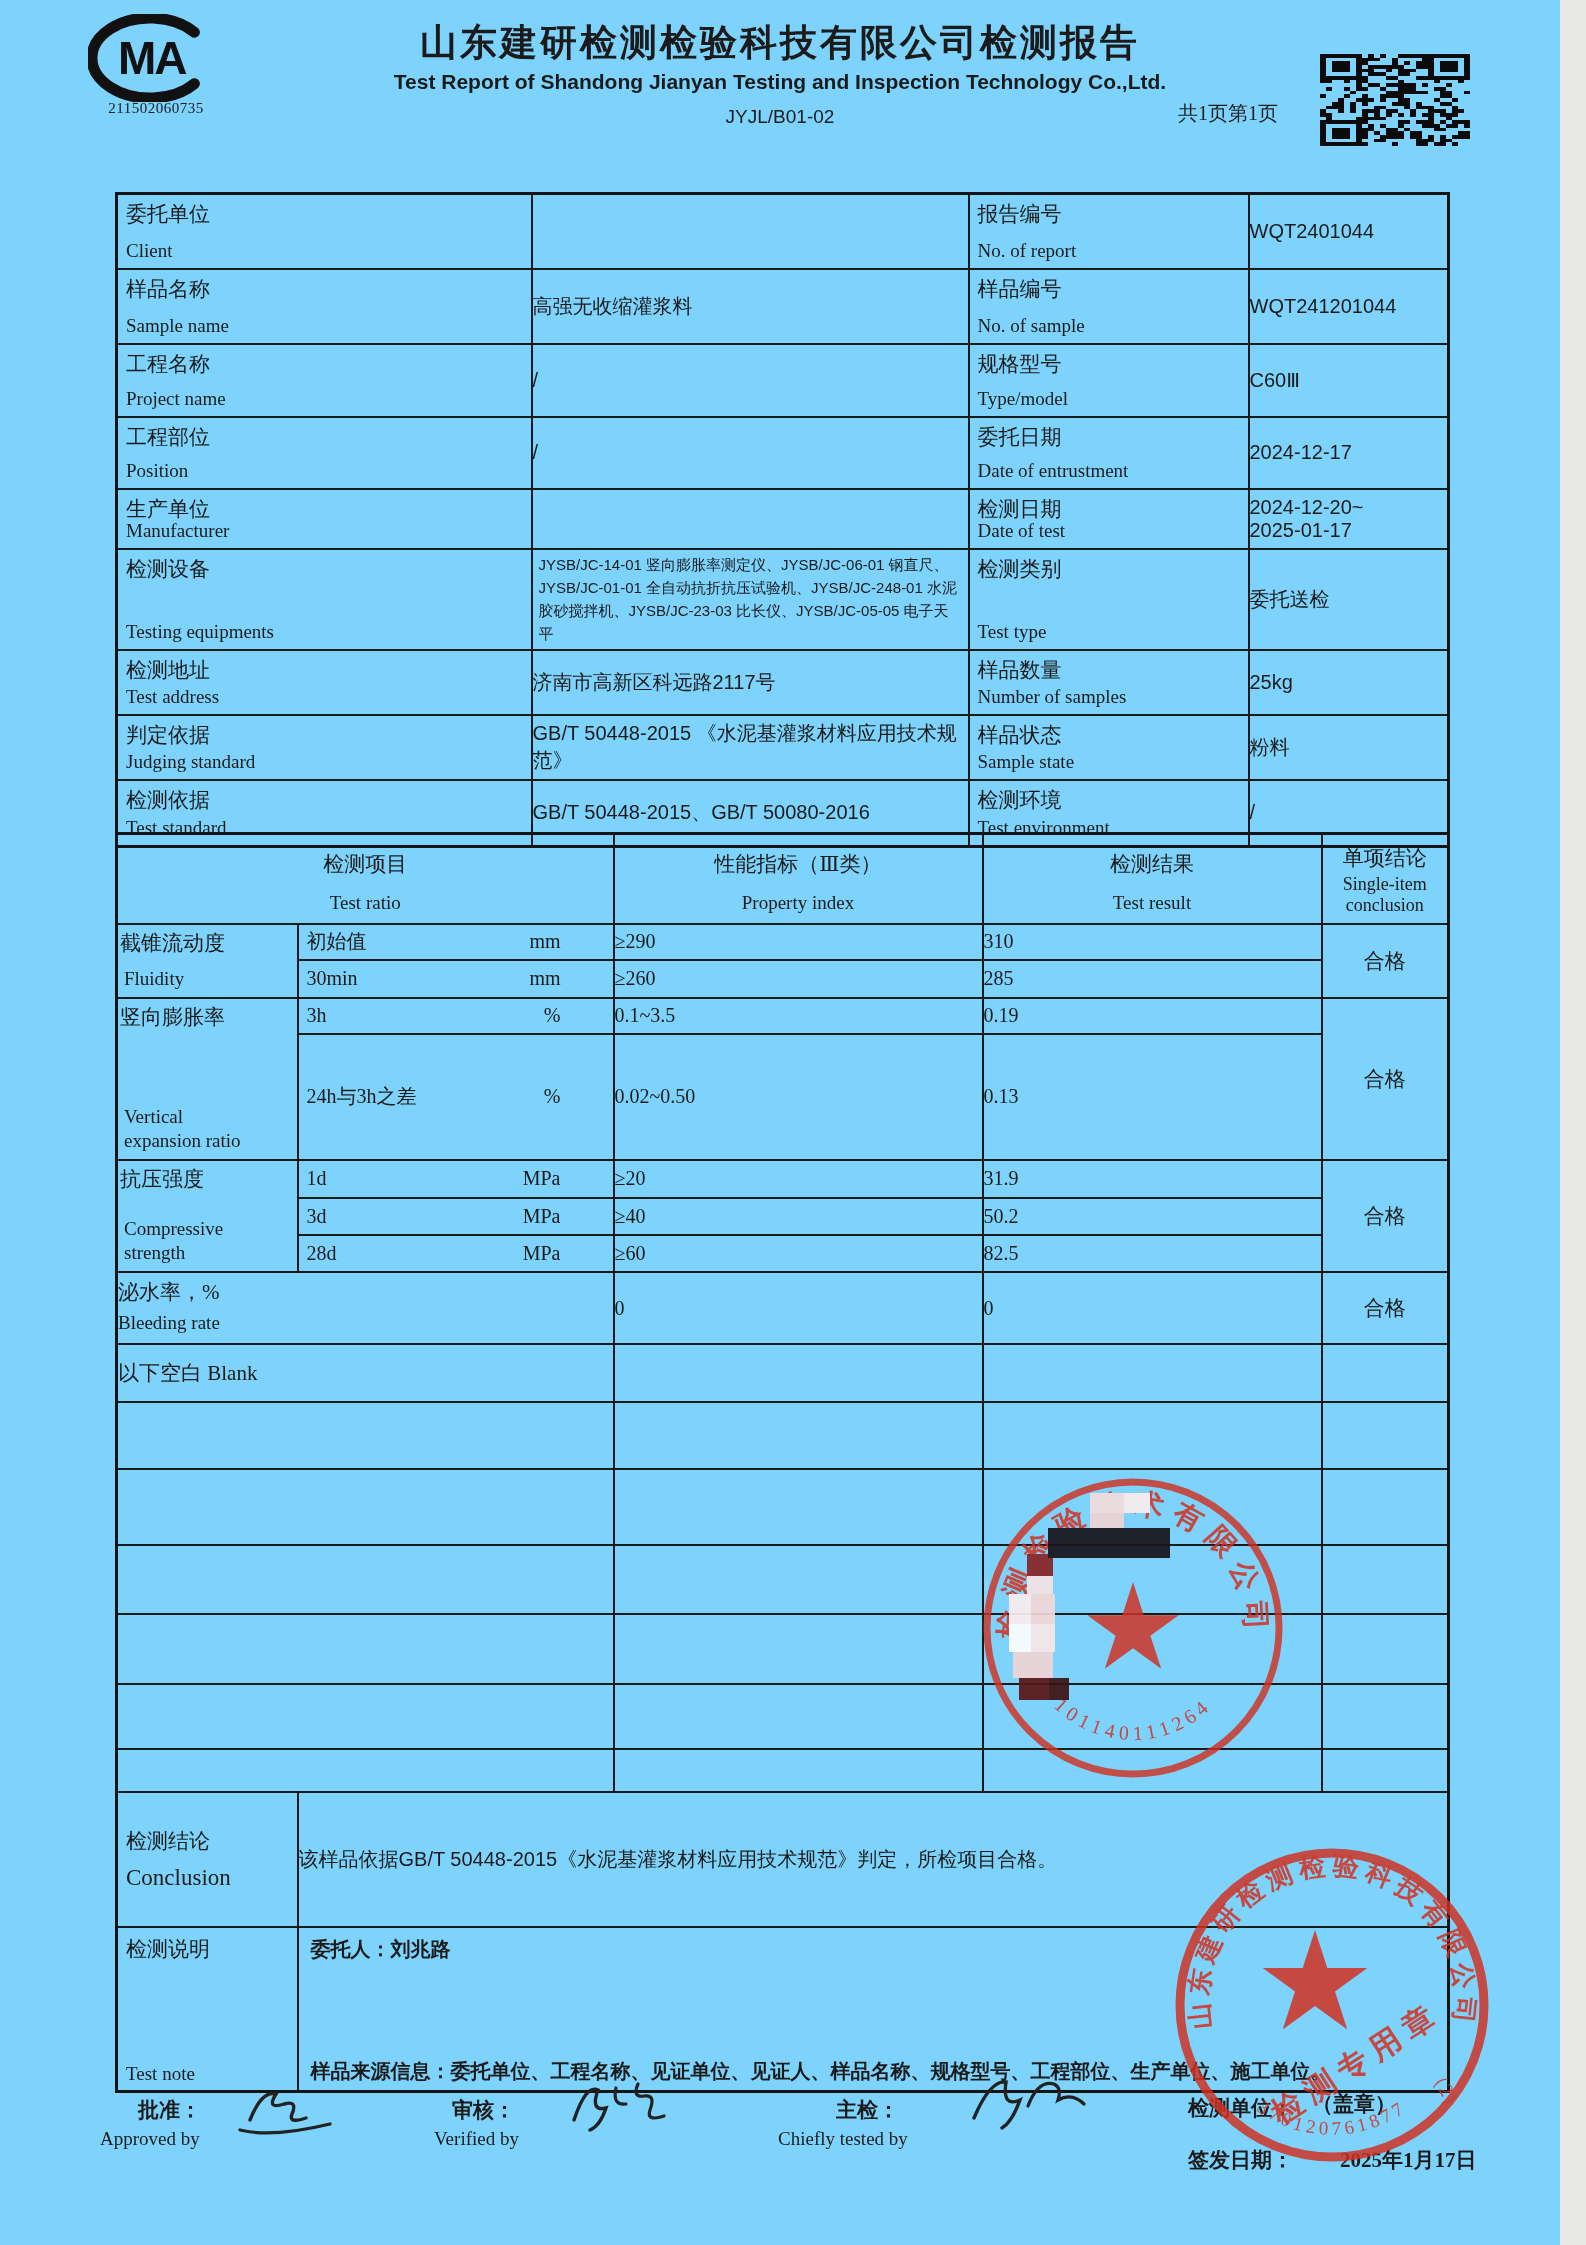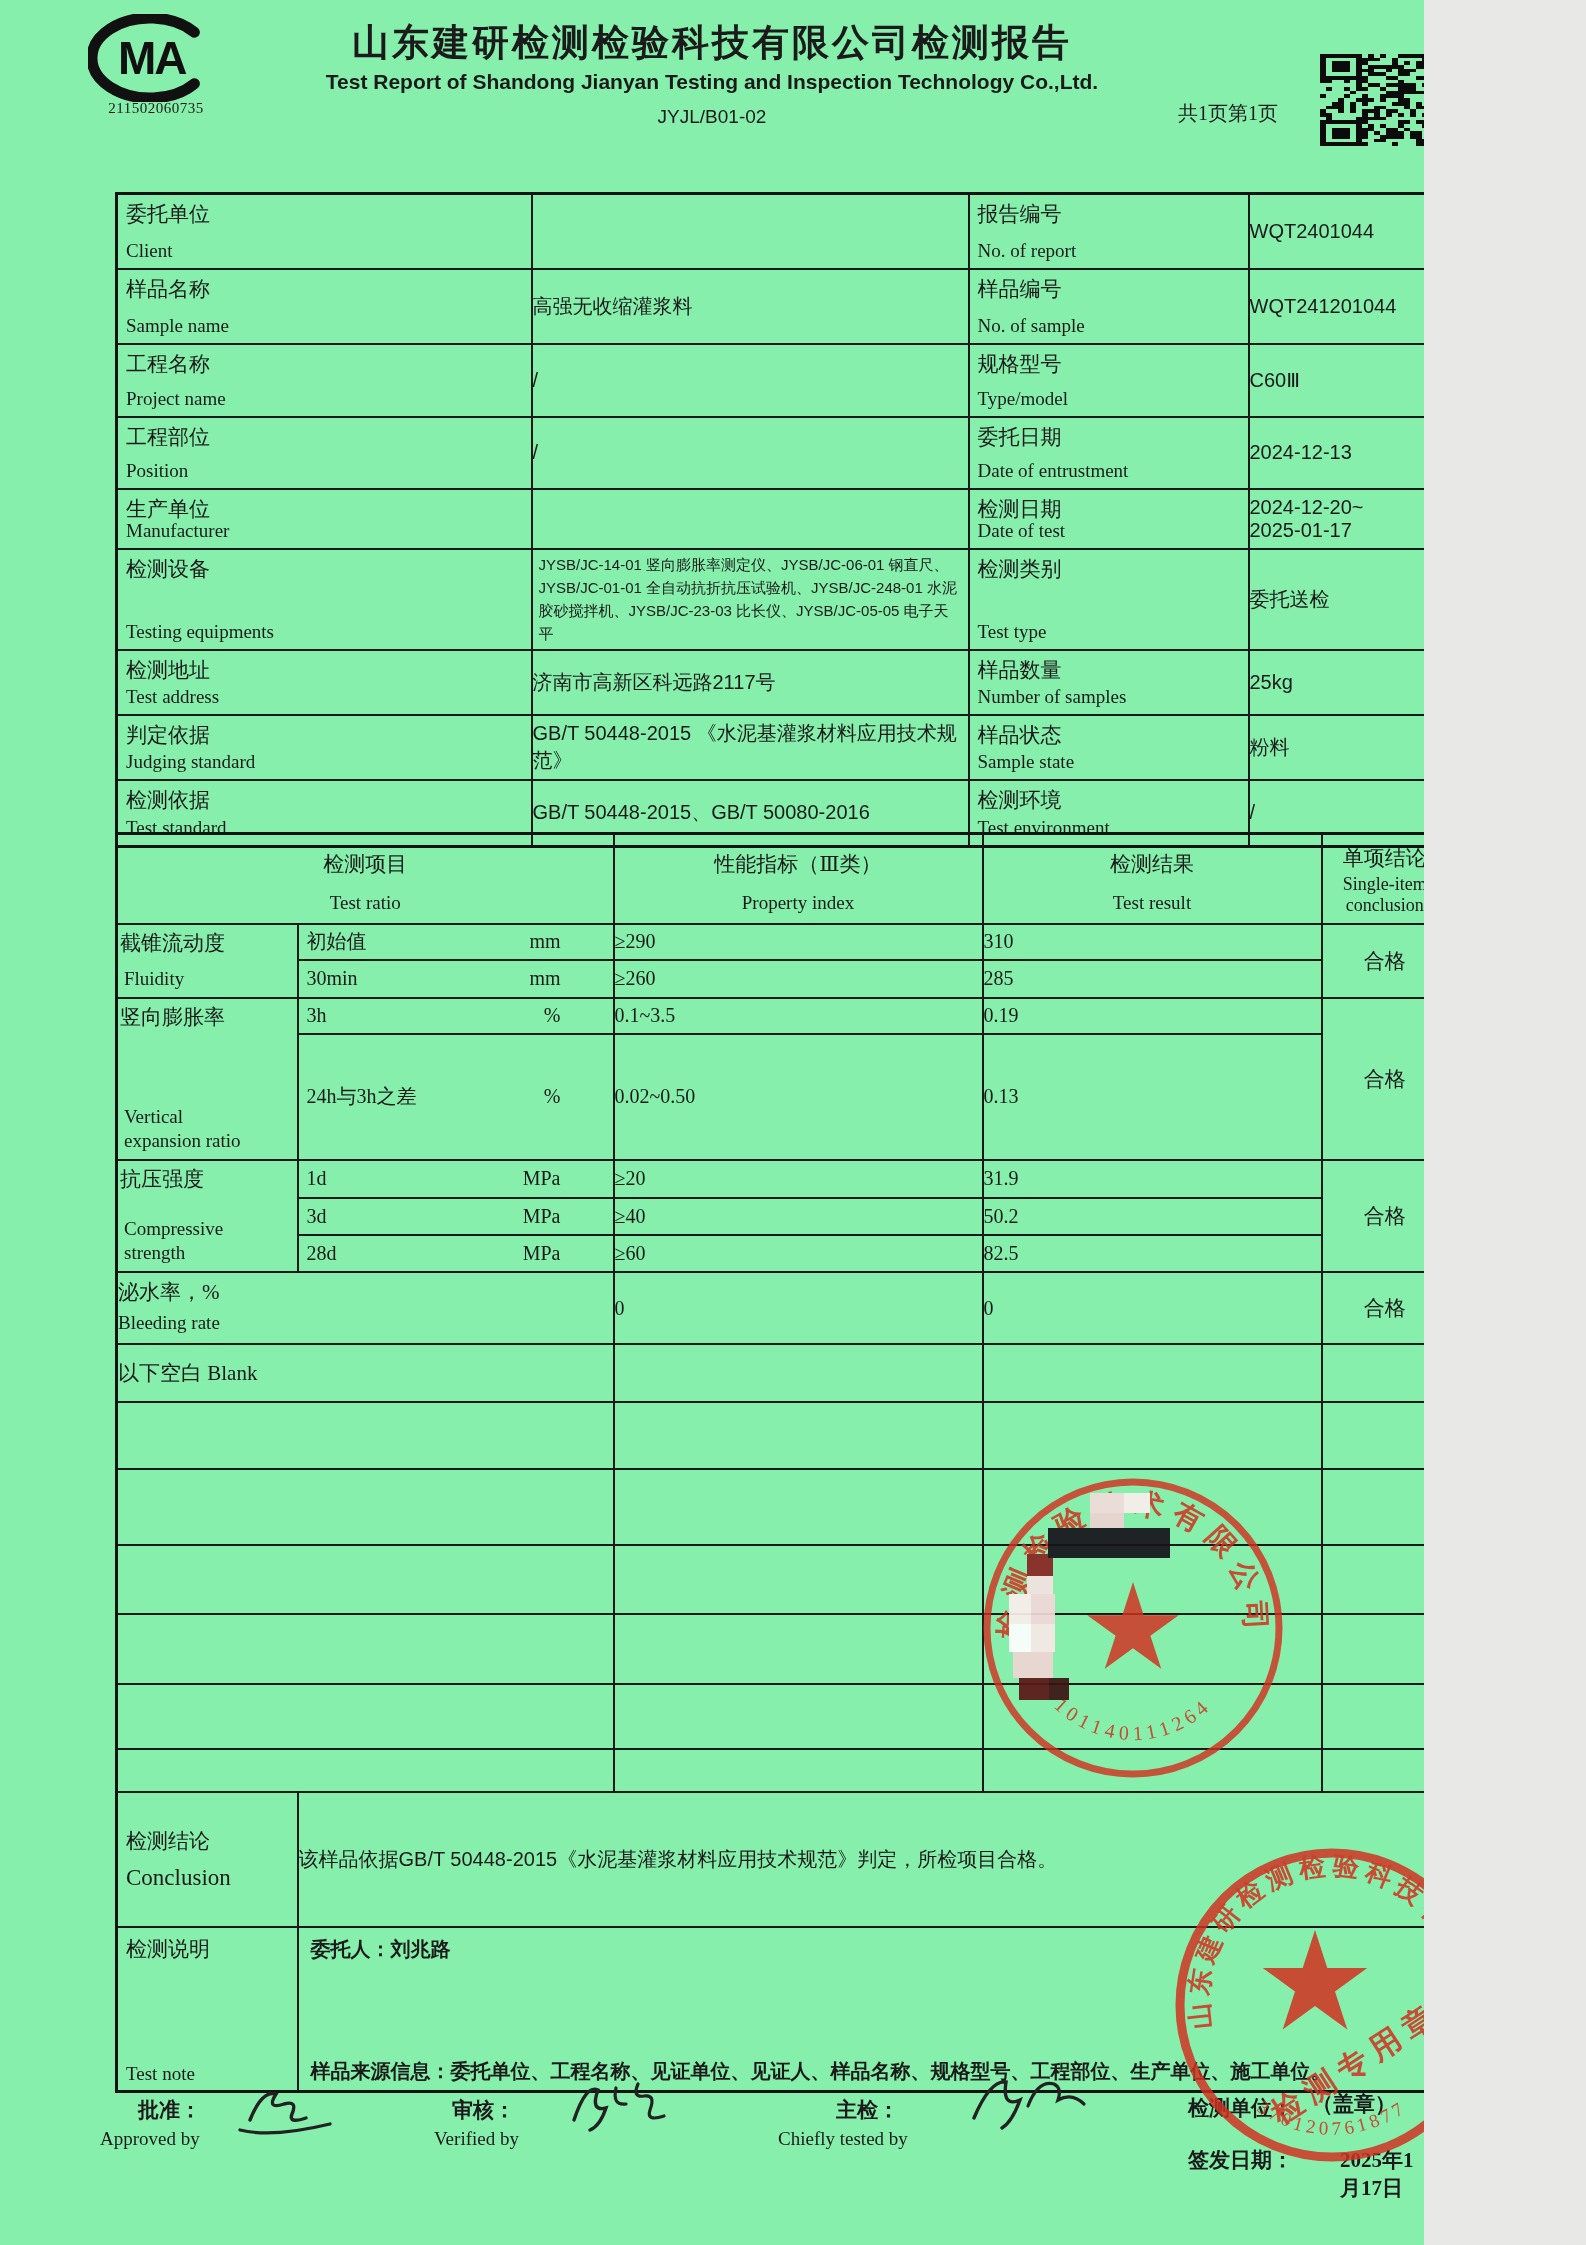--- a/index.html
+++ b/index.html
@@ -1,16 +1,16 @@
 <!DOCTYPE html>
 <html><head>
 <meta charset="utf-8">
 <style>
   html,body{margin:0;padding:0;background:#e8e8e6;}
-  .page{position:relative;width:1424px;height:2245px;background:#86efac;overflow:hidden;
+  .page{position:relative;width:1560px;height:2245px;background:#7dd3fc;overflow:hidden;
         font-family:"Liberation Serif","DejaVu Serif",serif;color:#1b1b1b;}
 
   
   .title-zh{position:absolute;top:18px;left:0;width:100%;text-align:center;
             font-family:"Liberation Sans","DejaVu Sans",sans-serif;
             font-size:37px;font-weight:700;letter-spacing:3px;}
   .title-en{position:absolute;top:70px;left:0;width:100%;text-align:center;
             font-family:"Liberation Sans","DejaVu Sans",sans-serif;
             font-size:21px;font-weight:700;}
   .doc-code{position:absolute;top:106px;left:0;width:100%;text-align:center;
@@ -454,21 +454,21 @@
     <tr style="height:72px">
       <td class="lab">
             <span class="lz">工程部位</span>
             <span class="le">Position</span>
           </td>
       <td class="val">/</td>
       <td class="lab">
             <span class="lz">委托日期</span>
             <span class="le">Date of entrustment</span>
           </td>
-      <td class="val">2024-12-13</td>
+      <td class="val">2024-12-17</td>
     </tr>
     <tr style="height:60px">
       <td class="lab">
             <span class="lz">生产单位</span>
             <span class="le">Manufacturer</span>
           </td>
       <td class="val"></td>
       <td class="lab">
             <span class="lz">检测日期</span>
             <span class="le">Date of test</span>

